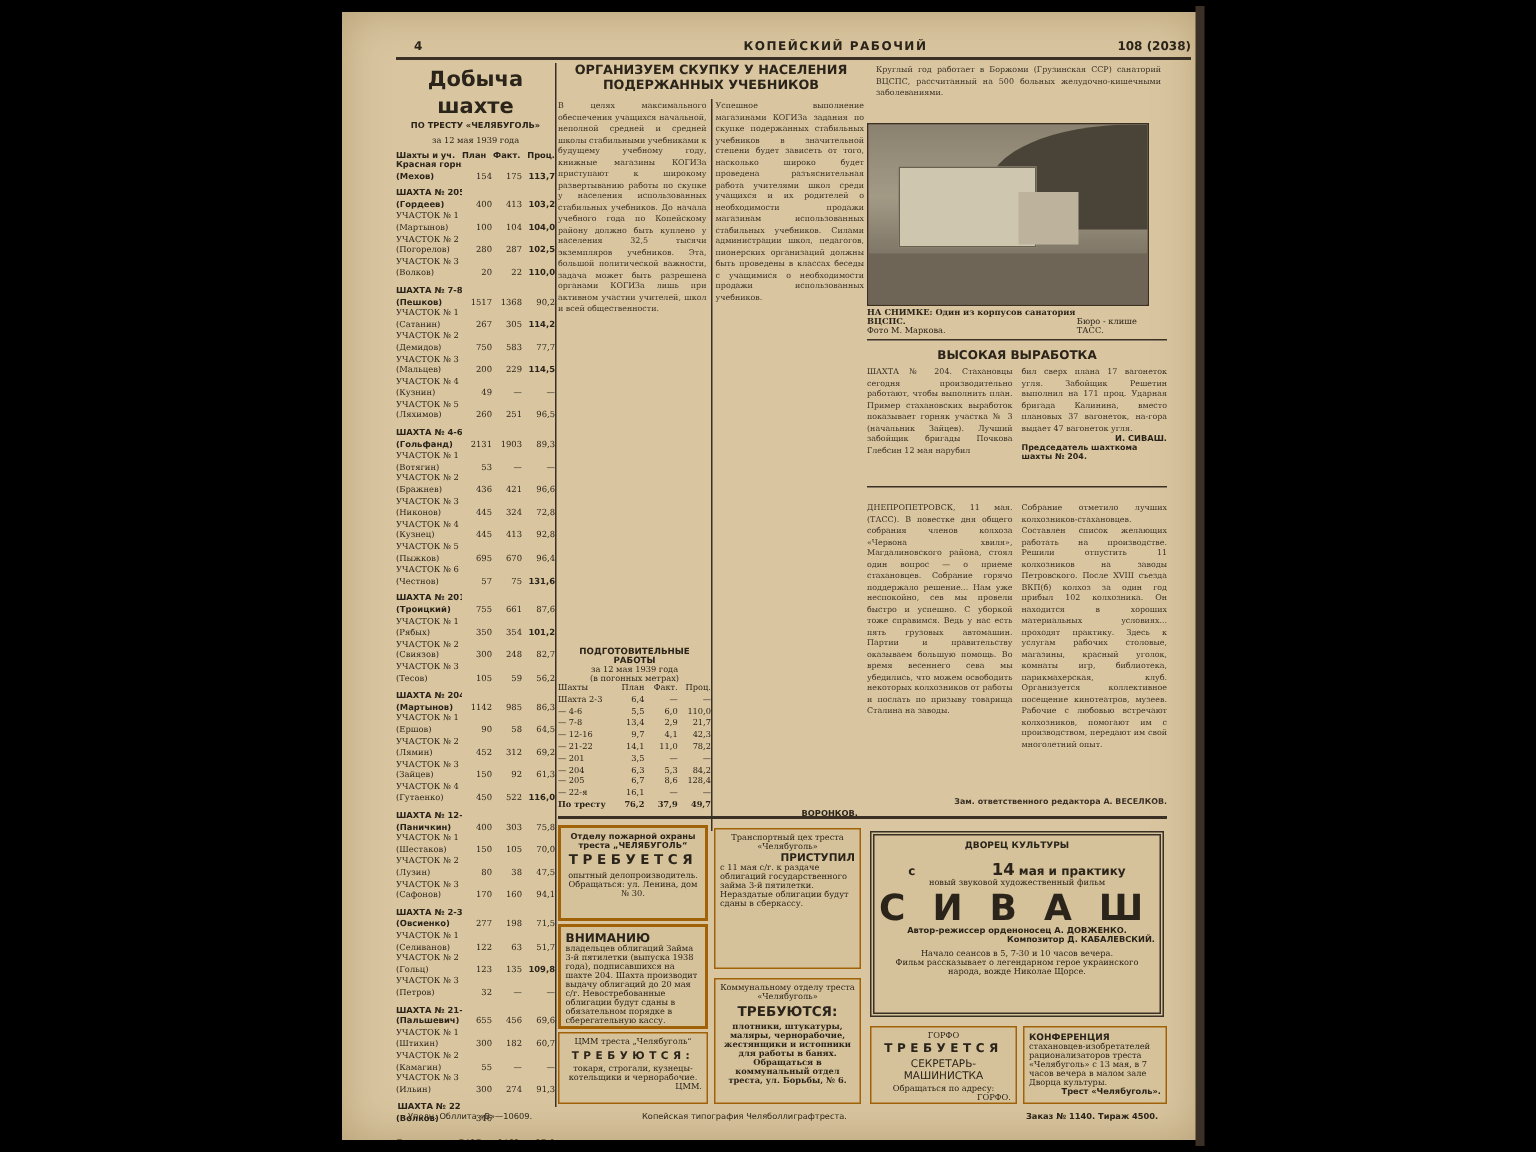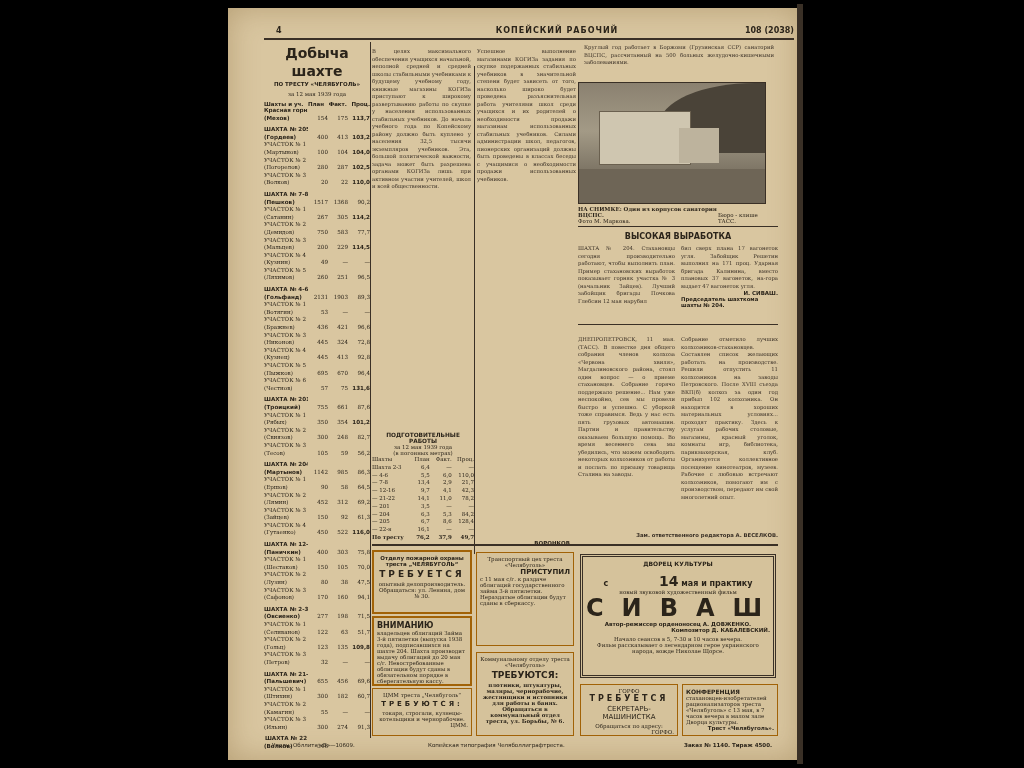--- a/index.html
+++ b/index.html
@@ -556,20 +556,21 @@
     <div class="total">
       <span>По тресту</span>
       <span>7427</span>
       <span>6462</span>
       <span>87,0</span>
     </div>
   </div>
   <div class="vrule" style="left:142px;top:34px;height:696px;"></div>
 
   <div class="colB">
+    <h2>ОРГАНИЗУЕМ СКУПКУ У НАСЕЛЕНИЯ ПОДЕРЖАННЫХ УЧЕБНИКОВ</h2>
     <div class="twocol">
       <div class="text">В целях максимального обеспечения учащихся начальной, неполной средней и средней школы стабильными учебниками к будущему учебному году, книжные магазины КОГИЗа приступают к широкому развертыванию работы по скупке у населения использованных стабильных учебников. До начала учебного года по Копейскому району должно быть куплено у населения 32,5 тысячи экземпляров учебников. Эта, большой политической важности, задача может быть разрешена органами КОГИЗа лишь при активном участии учителей, школ и всей общественности.</div>
       <div class="text">Успешное выполнение магазинами КОГИЗа задания по скупке подержанных стабильных учебников в значительной степени будет зависеть от того, насколько широко будет проведена разъяснительная работа учителями школ среди учащихся и их родителей о необходимости продажи магазинам использованных стабильных учебников. Силами администрации школ, педагогов, пионерских организаций должны быть проведены в классах беседы с учащимися о необходимости продажи использованных учебников.</div>
     </div>
     <div class="h3" style="text-align:right;font-size:5.5px;position:absolute;top:498px;right:4px;">ВОРОНКОВ.</div>
   </div>
   <div class="vrule" style="left:246px;top:58px;height:488px;"></div>
 
   <div class="prep">
     <div class="t">ПОДГОТОВИТЕЛЬНЫЕ РАБОТЫ</div>
@@ -702,21 +703,21 @@
   </div>
   <div class="ad" style="left:248px;top:644px;width:98px;height:84px;border-width:1px;">
     <div>Коммунальному отделу треста «Челябуголь»</div>
     <div class="big" style="font-size:9px;letter-spacing:0;margin:2px 0;">ТРЕБУЮТСЯ:</div>
     <div style="font-weight:bold;">плотники, штукатуры, маляры, чернорабочие, жестянщики и истопники для работы в банях. Обращаться в коммунальный отдел треста, ул. Борьбы, № 6.</div>
   </div>
   <div class="ad" style="left:352px;top:546px;width:196px;height:124px;border:3px double #3a3026;">
     <div class="h3" style="font-size:6px;">ДВОРЕЦ КУЛЬТУРЫ</div>
     <div class="h3" style="font-size:8px;margin-top:6px;">
       <span>с</span>
-      <span style="font-size:14px;margin-left:48px;">14</span>
+      <span style="font-size:11px;margin-left:48px;">14</span>
       <span>мая и практику</span>
     </div>
     <div>новый звуковой художественный фильм</div>
     <div class="big" style="font-size:24px;letter-spacing:18px;line-height:26px;">СИВАШ</div>
     <div class="h3" style="font-size:5.5px;">Автор-режиссер орденоносец А. ДОВЖЕНКО.</div>
     <div class="h3" style="font-size:5.5px;text-align:right;">Композитор Д. КАБАЛЕВСКИЙ.</div>
     <div style="margin-top:3px;">Начало сеансов в 5, 7-30 и 10 часов вечера.</div>
     <div>Фильм рассказывает о легендарном герое украинского народа, вожде Николае Щорсе.</div>
   </div>
   <div class="ad" style="left:352px;top:676px;width:98px;height:52px;border-width:1px;">

